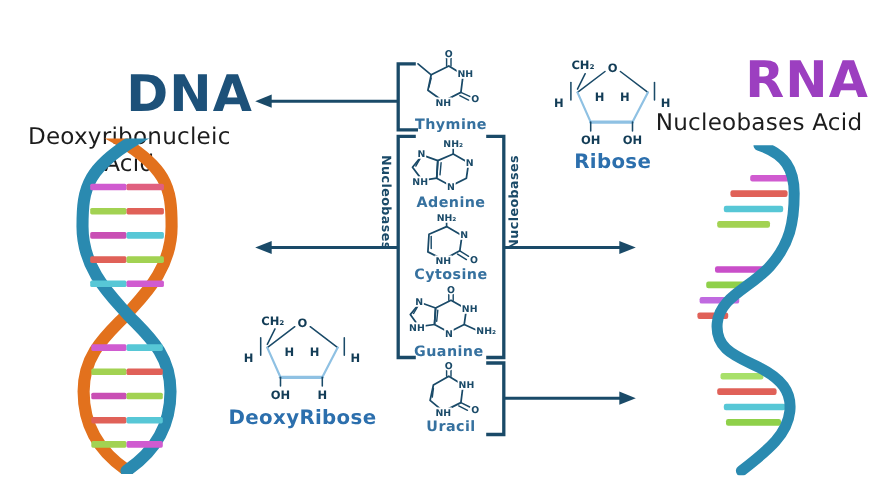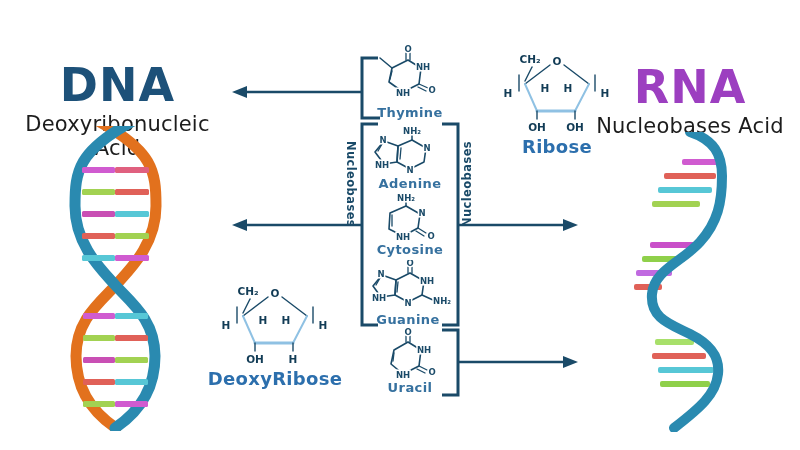--- a/index.html
+++ b/index.html
@@ -1,21 +1,21 @@
 <!DOCTYPE html>
 <html><head>
 <meta charset="utf-8">
 <style>
   html,body{margin:0;padding:0;background:#fff;}
   #canvas{
     position:relative;width:800px;height:450px;background:#ffffff;overflow:hidden;
     font-family:"DejaVu Sans",sans-serif;
   }
   .abs{position:absolute;}
-  .title-abbr{font-weight:bold;font-size:46px;letter-spacing:1px;line-height:1;}
+  .title-abbr{font-weight:bold;font-size:46px;letter-spacing:1px;line-height:1;text-align:right;}
   .title-full{font-size:21px;font-weight:500;color:#1c1c1c;margin-top:4px;letter-spacing:0.2px;}
   .dna-abbr{color:#1d5179;}
   .rna-abbr{color:#9c3fc0;}
   .title-block{text-align:center;}
   svg text{font-family:"DejaVu Sans",sans-serif;}
   .atom{font-size:8.5px;font-weight:bold;fill:#1a4a68;stroke:#ffffff;stroke-width:3px;paint-order:stroke;}
   .atom-lg{font-size:10.5px;font-weight:bold;fill:#123c56;stroke:#ffffff;stroke-width:3px;paint-order:stroke;}
   .mol-name{font-size:13px;font-weight:600;fill:#36719f;letter-spacing:0.4px;}
   .sugar-name{font-size:18px;font-weight:bold;fill:#2c6fad;letter-spacing:0.3px;}
   .vlabel{font-size:11.5px;font-weight:bold;fill:#1a4a68;letter-spacing:0.4px;}
@@ -32,21 +32,21 @@
 </head>
 <body>
 
 <div id="canvas">
 
   <div class="abs title-block" style="left:5px;top:62px;width:225px;">
     <div class="title-abbr dna-abbr">DNA</div>
     <div class="title-full">Deoxyribonucleic Acid</div>
   </div>
 
-  <div class="abs title-block" style="left:590px;top:64px;width:200px;">
+  <div class="abs title-block" style="left:590px;top:49px;width:200px;">
     <div class="title-abbr rna-abbr">RNA</div>
     <div class="title-full">Nucleobases Acid</div>
   </div>
 
   <svg class="abs" style="left:58px;top:126px;" width="115" height="305" viewBox="0 0 115 305">
     <path d="M 40,-5 C 95,25 98,45 98,80 C 98,120 70,145 57,160 C 40,178 18,195 18,230 C 18,268 40,290 58,302" fill="none" stroke-width="11" stroke-linecap="round" stroke="#e2711d"></path>
     <path d="M 75,-5 C 20,25 17,45 17,80 C 17,120 45,145 58,160 C 75,178 97,195 97,230 C 97,268 75,290 57,302" fill="none" stroke-width="11" stroke-linecap="round" stroke="#2a8ab0"></path>
     <g>
       <rect x="24" y="41" width="33" height="6" rx="1.5" fill="#d05bd0"></rect>
         <rect x="57" y="41" width="34" height="6" rx="1.5" fill="#e0607f"></rect>

